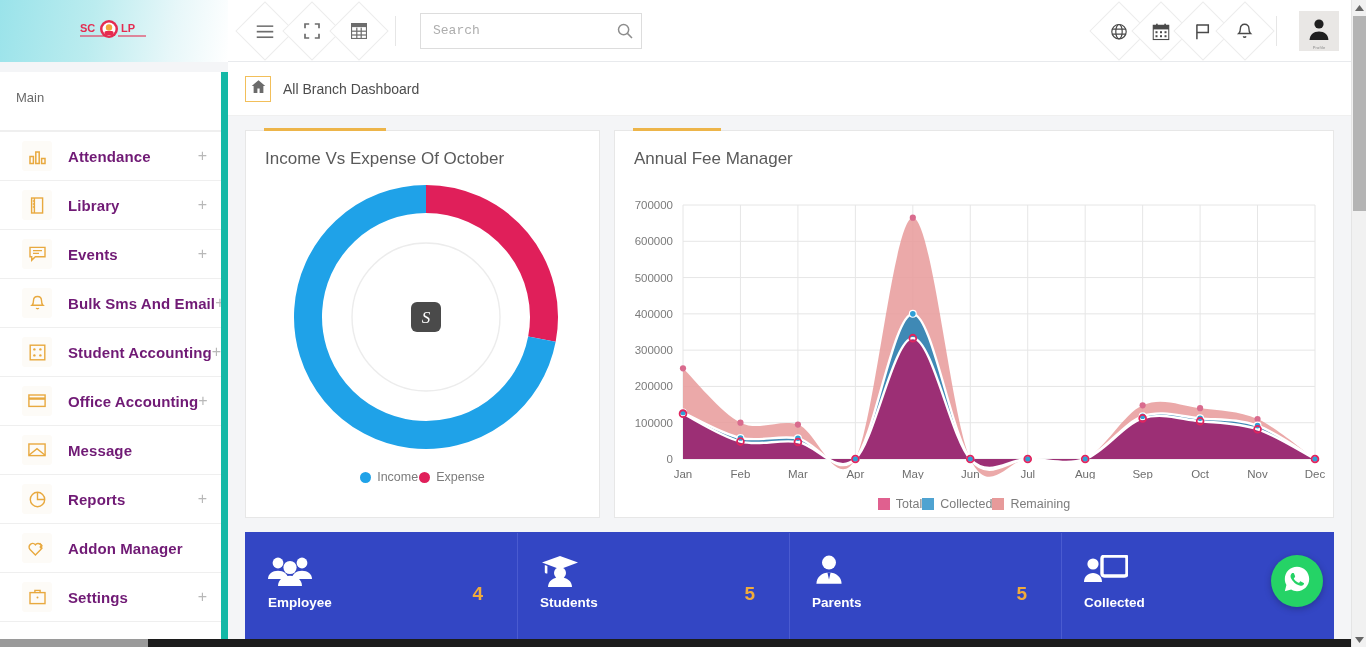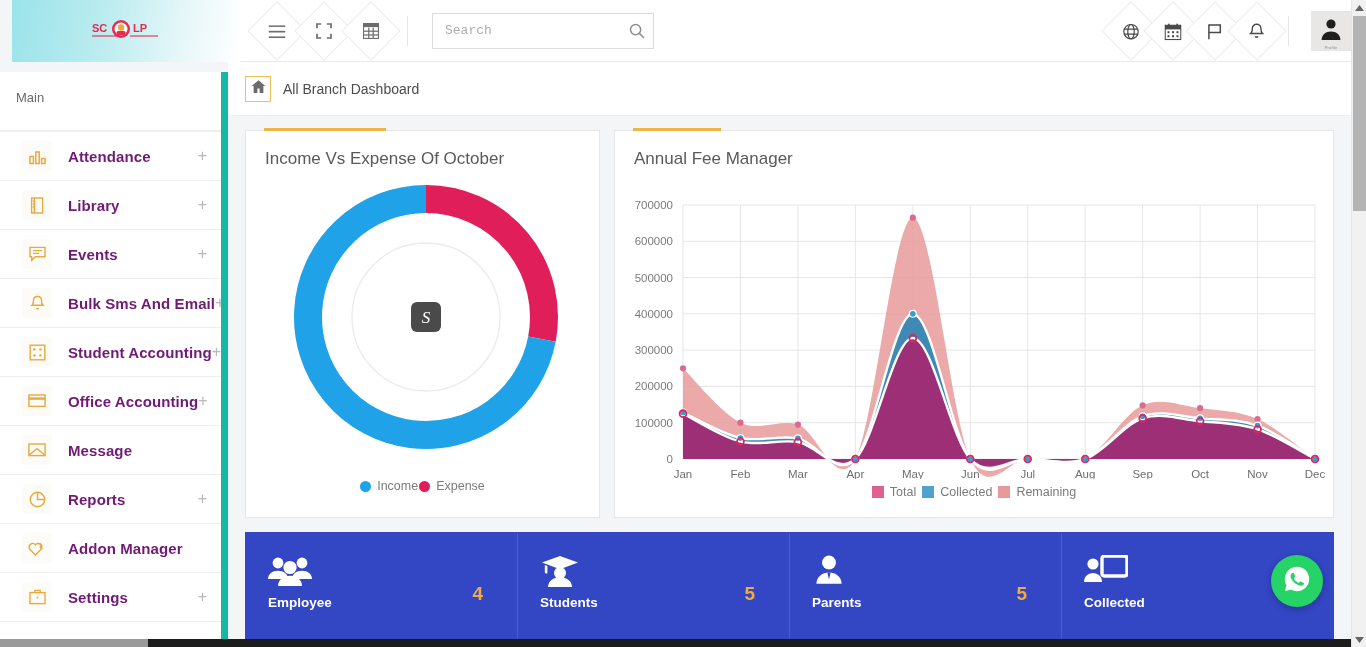--- a/index.html
+++ b/index.html
@@ -12,21 +12,20 @@
   }
   #root { position: relative; width: 1366px; height: 647px; overflow: hidden; }
 
   
   .topbar {
     position: absolute; top: 0; left: 0; width: 1351px; height: 62px;
     background: #ffffff;
     border-bottom: 1px solid #e8eaed;
     display: flex; align-items: center;
     z-index: 40;
-    margin-left: 12px;
   }
   .brand-zone {
     width: 228px; height: 62px;
     background: linear-gradient(100deg, #9ae3ea 0%, #bbecef 40%, #e7f7f9 75%, #ffffff 100%);
     display: flex; align-items: center; justify-content: center;
     flex: 0 0 228px;
   }
   .logo { display: flex; align-items: center; justify-content: center; }
   .logo svg { display: block; }
 
@@ -136,30 +135,30 @@
   .card-accent.wide { width: 88px; }
   .card-title {
     font-size: 17px; color: #5a5a5a; padding: 18px 0 0 19px;
   }
   .card-left { width: 355px; height: 388px; }
   .card-right { flex: 1; height: 388px; }
 
   .donut-wrap { position: relative; width: 100%; height: 300px; }
   .legend-row {
     display: flex; align-items: center; justify-content: center; gap: 1px;
-    margin-top: 10px;
+    margin-top: 1px;
   }
   .legend-item { display: flex; align-items: center; gap: 6px; }
   .legend-dot { width: 11px; height: 11px; border-radius: 50%; }
   .legend-sq { width: 12px; height: 12px; }
   .legend-text { font-size: 12.5px; color: #7c7c7c; }
 
   .area-legend {
-    display: flex; align-items: center; justify-content: center; gap: 6px;
-    margin-top: 6px;
+    display: flex; align-items: center; justify-content: center; gap: 0;
+    margin-top: 18px;
   }
 
   
   .stats-row {
     display: flex; margin: 14px 17px 0 17px;
     background: #3346c4; border: 1px solid #3346c4;
   }
   .stat {
     flex: 1; height: 115px; position: relative; padding: 16px 0 0 0;
     border-right: 1px solid #4a5bd0;

